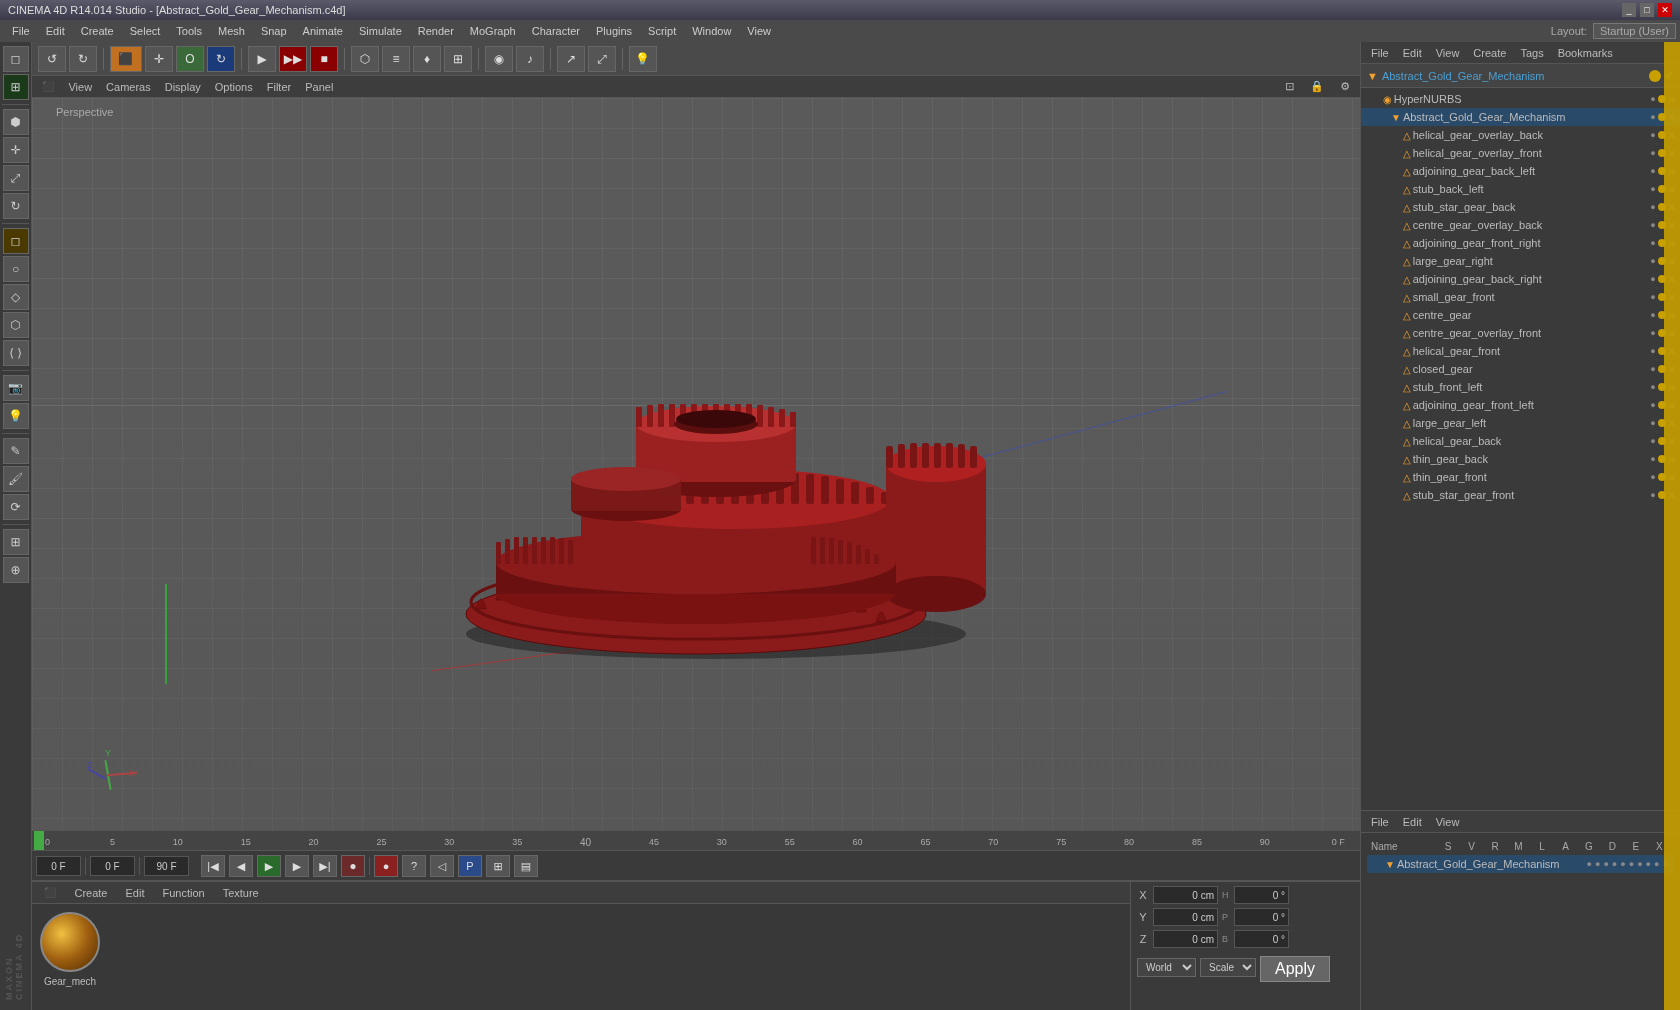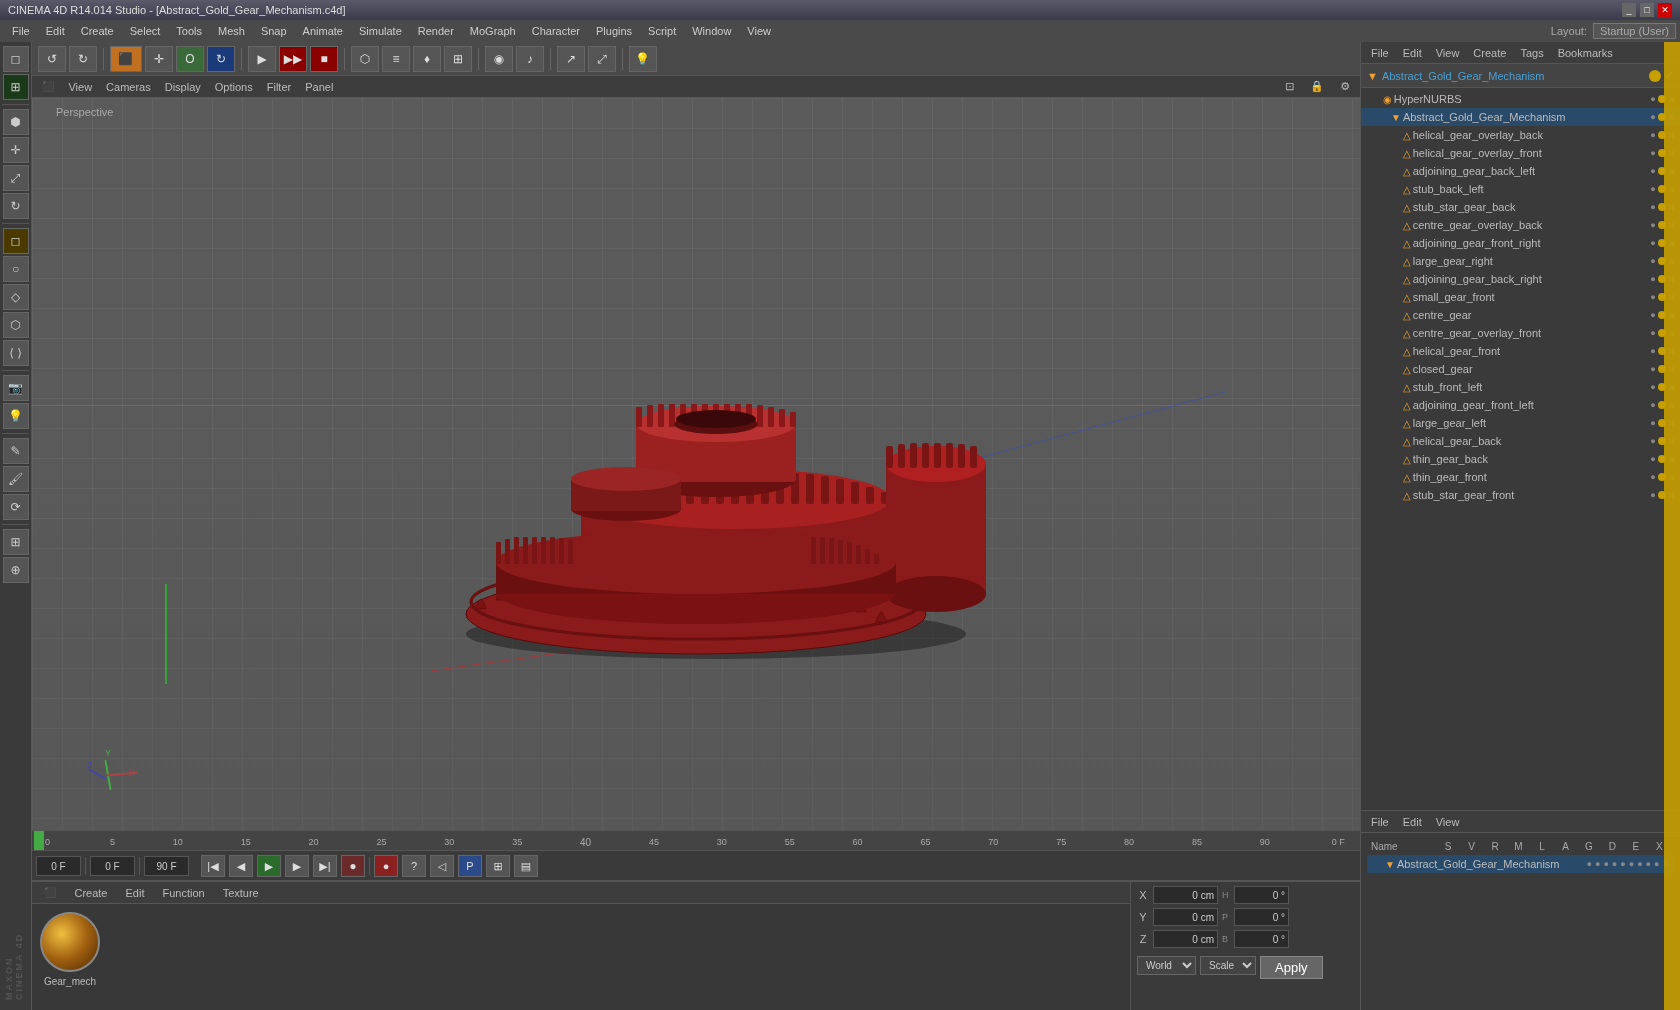--- a/index.html
+++ b/index.html
@@ -118,21 +118,21 @@
     .coord-input {
       width: 65px; height: 18px; background: #2a2a2a; border: 1px solid #555;
       color: #ccc; font-size: 10px; padding: 0 3px; text-align: right;
     }
     .coord-input-sm {
       width: 55px; height: 18px; background: #2a2a2a; border: 1px solid #555;
       color: #ccc; font-size: 10px; padding: 0 3px; text-align: right;
     }
     .apply-btn {
       background: #666; border: 1px solid #888; color: #fff; padding: 3px 14px;
-      cursor: pointer; font-size: 13px; margin-top: 4px;
+      cursor: pointer; font-size: 16px; margin-top: 4px;
     }
     .world-select { background: #444; border: 1px solid #666; color: #ccc; font-size: 10px; padding: 2px 4px; }
 
     
     #right-panel {
       width: 320px; background: #3a3a3a; border-left: 1px solid #555;
       display: flex; flex-direction: column; flex-shrink: 0;
     }
     #right-top { flex: 1; display: flex; flex-direction: column; overflow: hidden; }
     #right-menubar {

